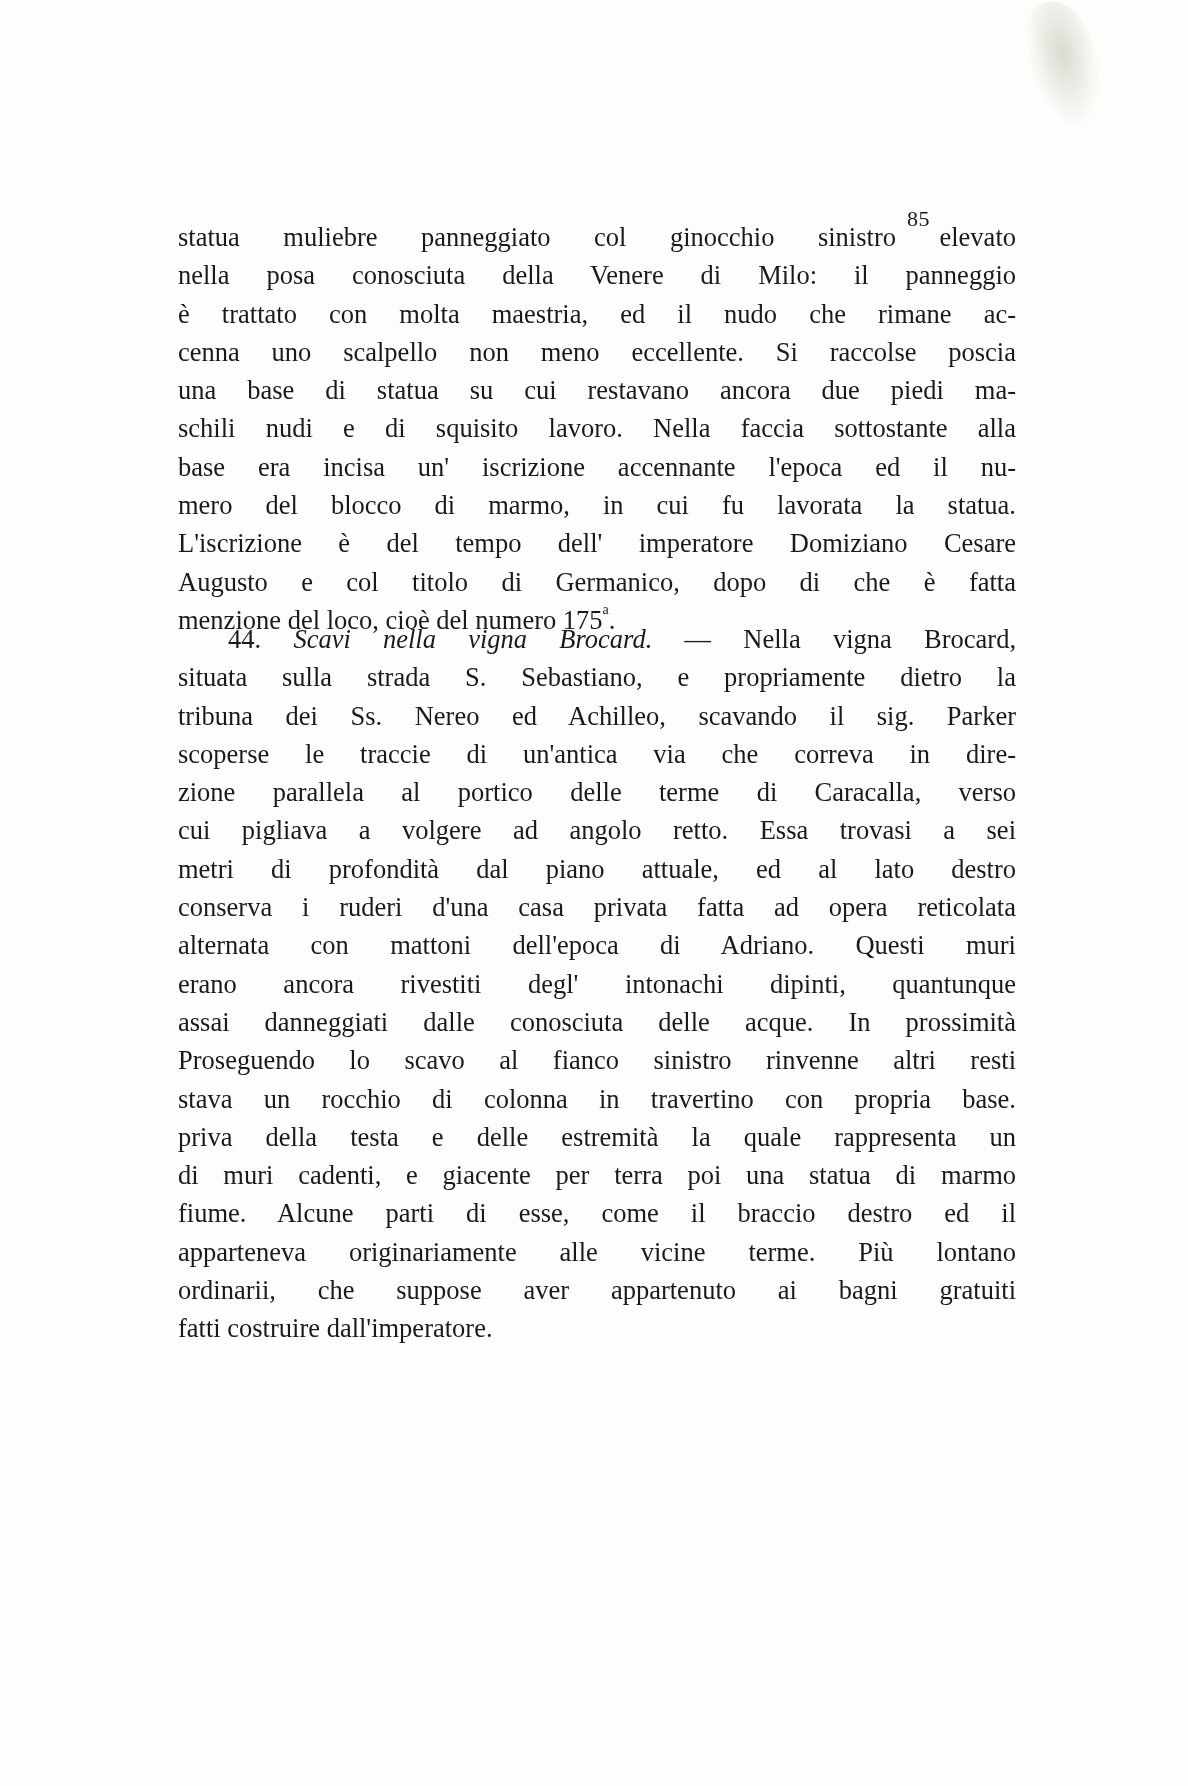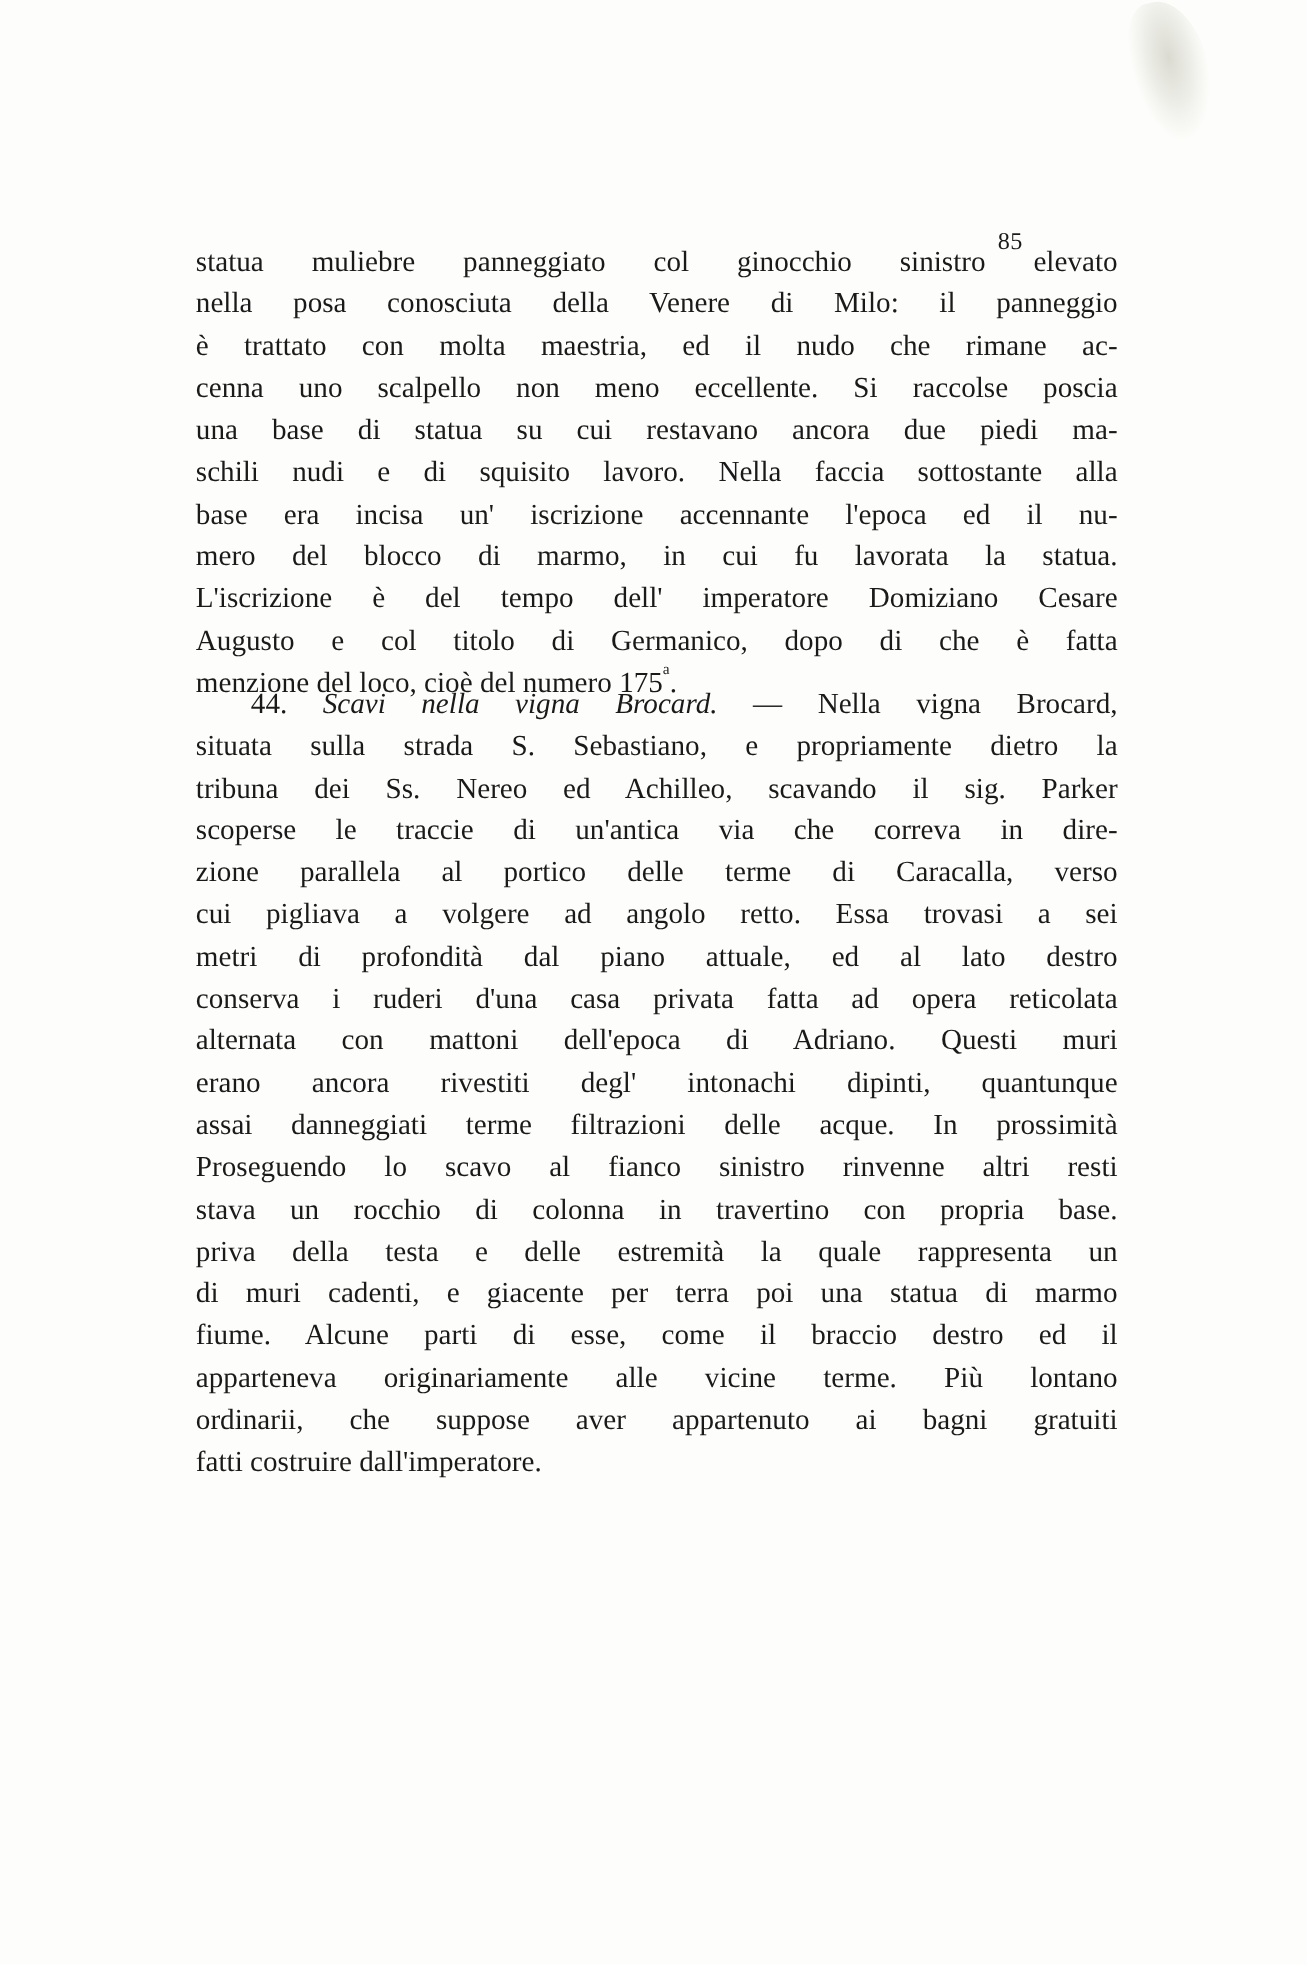--- a/index.html
+++ b/index.html
@@ -75,21 +75,21 @@
   <span class="line indent"><span>44.</span> <em>Scavi nella vigna Brocard.</em><span> — Nella vigna Brocard,</span></span>
   <span class="line">situata sulla strada S. Sebastiano, e propriamente dietro la</span>
   <span class="line">tribuna dei Ss. Nereo ed Achilleo, scavando il sig. Parker</span>
   <span class="line">scoperse le traccie di un'antica via che correva in dire-</span>
   <span class="line">zione parallela al portico delle terme di Caracalla, verso</span>
   <span class="line">cui pigliava a volgere ad angolo retto. Essa trovasi a sei</span>
   <span class="line">metri di profondità dal piano attuale, ed al lato destro</span>
   <span class="line">conserva i ruderi d'una casa privata fatta ad opera reticolata</span>
   <span class="line">alternata con mattoni dell'epoca di Adriano. Questi muri</span>
   <span class="line">erano ancora rivestiti degl' intonachi dipinti, quantunque</span>
-  <span class="line">assai danneggiati terme filtrazioni delle acque. In prossimità</span>
+  <span class="line">assai danneggiati dalle conosciuta delle acque. In prossimità</span>
   <span class="line">Proseguendo lo scavo al fianco sinistro rinvenne altri resti</span>
   <span class="line">stava un rocchio di colonna in travertino con propria base.</span>
   <span class="line">priva della testa e delle estremità la quale rappresenta un</span>
   <span class="line">di muri cadenti, e giacente per terra poi una statua di marmo</span>
   <span class="line">fiume. Alcune parti di esse, come il braccio destro ed il</span>
   <span class="line">apparteneva originariamente alle vicine terme. Più lontano</span>
   <span class="line">ordinarii, che suppose aver appartenuto ai bagni gratuiti</span>
   <span class="line last">fatti costruire dall'imperatore.</span>
 </div>
 

